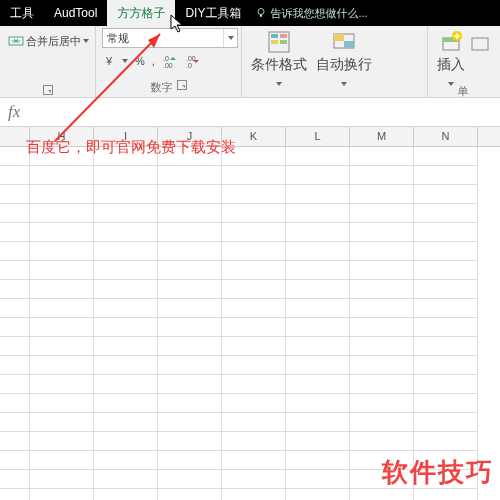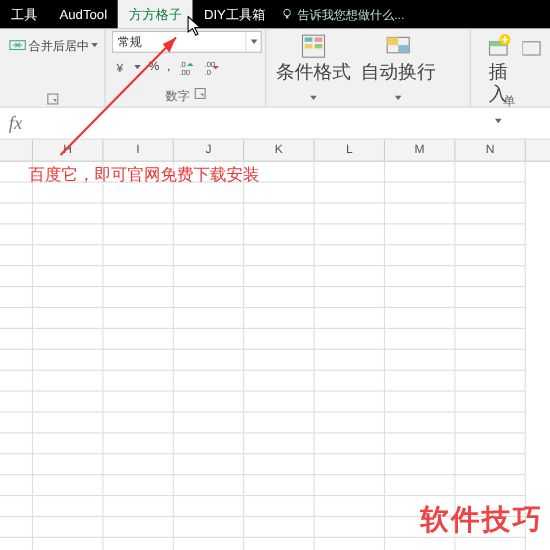--- a/index.html
+++ b/index.html
@@ -12,27 +12,27 @@
 .ribbon { background: #f1f1f1; height: 72px; border-bottom: 1px solid #d4d4d4; display: flex; }
 .group { border-right: 1px solid #d4d4d4; padding: 2px 6px 0 6px; display: flex; flex-direction: column; justify-content: space-between; }
 .group-label { text-align: center; font-size: 11px; color: #666; padding-bottom: 2px; display: flex; justify-content: center; gap: 4px; }
 .btnrow { display: flex; gap: 3px; align-items: center; }
 .smallbtn { display: flex; align-items: center; font-size: 11px; color: #444; padding: 1px 2px; cursor: pointer; gap: 2px; white-space: nowrap; }
 .icon16 { width: 16px; height: 16px; flex-shrink: 0; }
 .combo { display: flex; align-items: center; border: 1px solid #bbb; background: #fff; font-size: 11px; height: 20px; gap: 28px; }
 .combo-input { border: none; outline: none; padding: 0 4px; width: 92px; font-size: 11px; color: #333; }
 .combo-btn { width: 14px; height: 18px; display: flex; align-items: center; justify-content: center; border-left: 1px solid #ddd; }
 .arrow-down { width: 0; height: 0; border-left: 3px solid transparent; border-right: 3px solid transparent; border-top: 4px solid #666; }
-.bigbtn { display: flex; flex-direction: column; align-items: center; font-size: 17px; color: #444; cursor: pointer; padding: 2px 3px; }
+.bigbtn { display: flex; flex-direction: column; align-items: center; font-size: 14px; color: #444; cursor: pointer; padding: 2px 3px; }
 .bigbtn .icon24 { width: 24px; height: 24px; margin-bottom: 2px; }
 .bigbtn .lbl { text-align: center; line-height: 1.2; }
 .launcher { width: 10px; height: 10px; border: 1px solid #888; position: relative; }
 .launcher::after { content: ""; position: absolute; right: 1px; bottom: 1px; width: 0; height: 0; border-left: 3px solid transparent; border-top: 3px solid #888; }
 .fx { font-style: italic; font-family: serif; font-size: 17px; color: #777; padding: 4px 8px; border-bottom: 1px solid #d4d4d4; background: #fff; }
-.annot { position: absolute; top: 138px; left: 26px; color: #e33; font-size: 15px; z-index: 10; margin-top: 12px; }
+.annot { position: absolute; top: 138px; left: 26px; color: #e33; font-size: 15px; z-index: 10; }
 .arrow-line { position: absolute; top: 26px; left: 50px; width: 130px; height: 120px; z-index: 9; pointer-events: none; }
 .cursor { position: absolute; top: 14px; left: 170px; z-index: 11; }
 .sheet { position: relative; }
 .colheads { display: flex; background: #f3f3f3; border-bottom: 1px solid #ccc; }
 .colheads .ch { border-right: 1px solid #ccc; text-align: center; font-size: 11px; color: #555; height: 19px; line-height: 19px; }
 .grid { position: relative; }
 .grid-row { display: flex; }
 .grid-cell { border-right: 1px solid #ddd; border-bottom: 1px solid #ddd; height: 19px; }
 .watermark { position: absolute; right: 6px; bottom: 10px; font-size: 26px; color: #ef4444; font-weight: 700; letter-spacing: 2px; pointer-events: none; }
 .col-w0 { width: 30px; } .col-w { width: 64px; }

